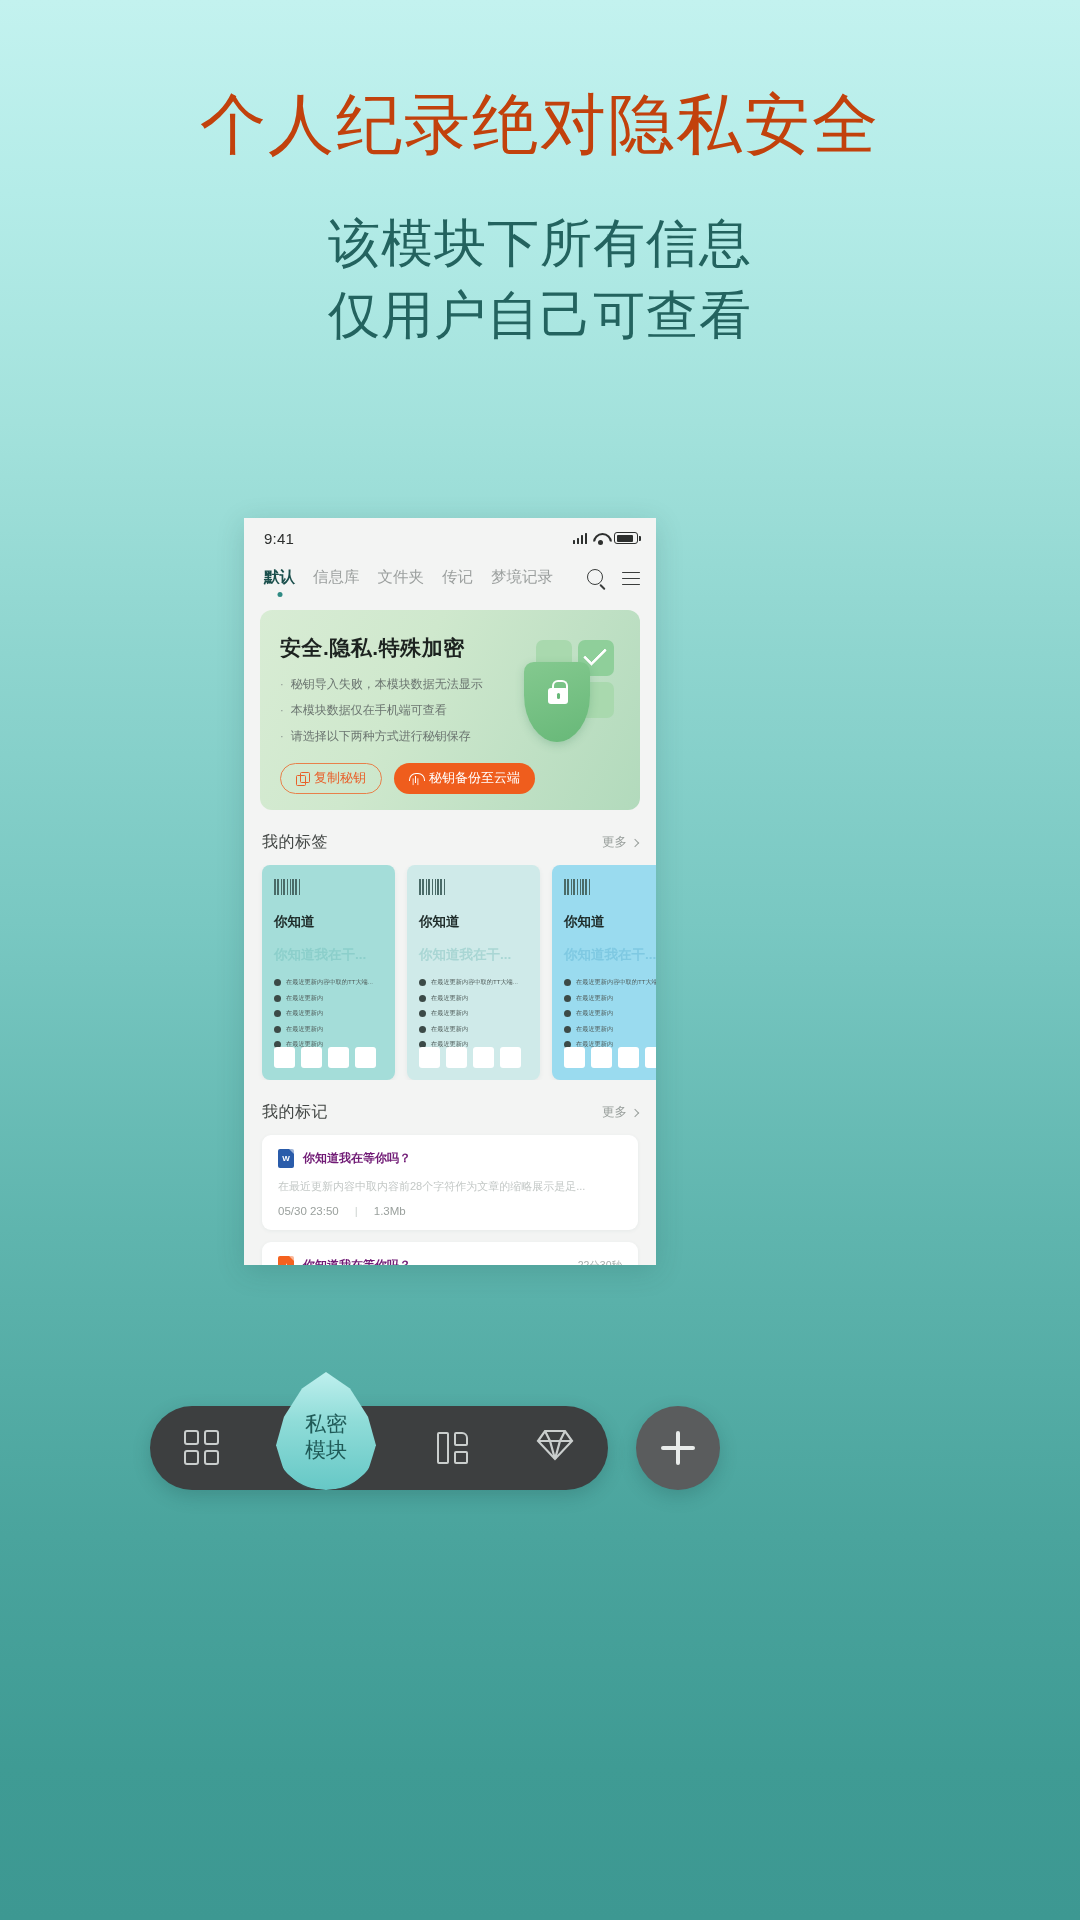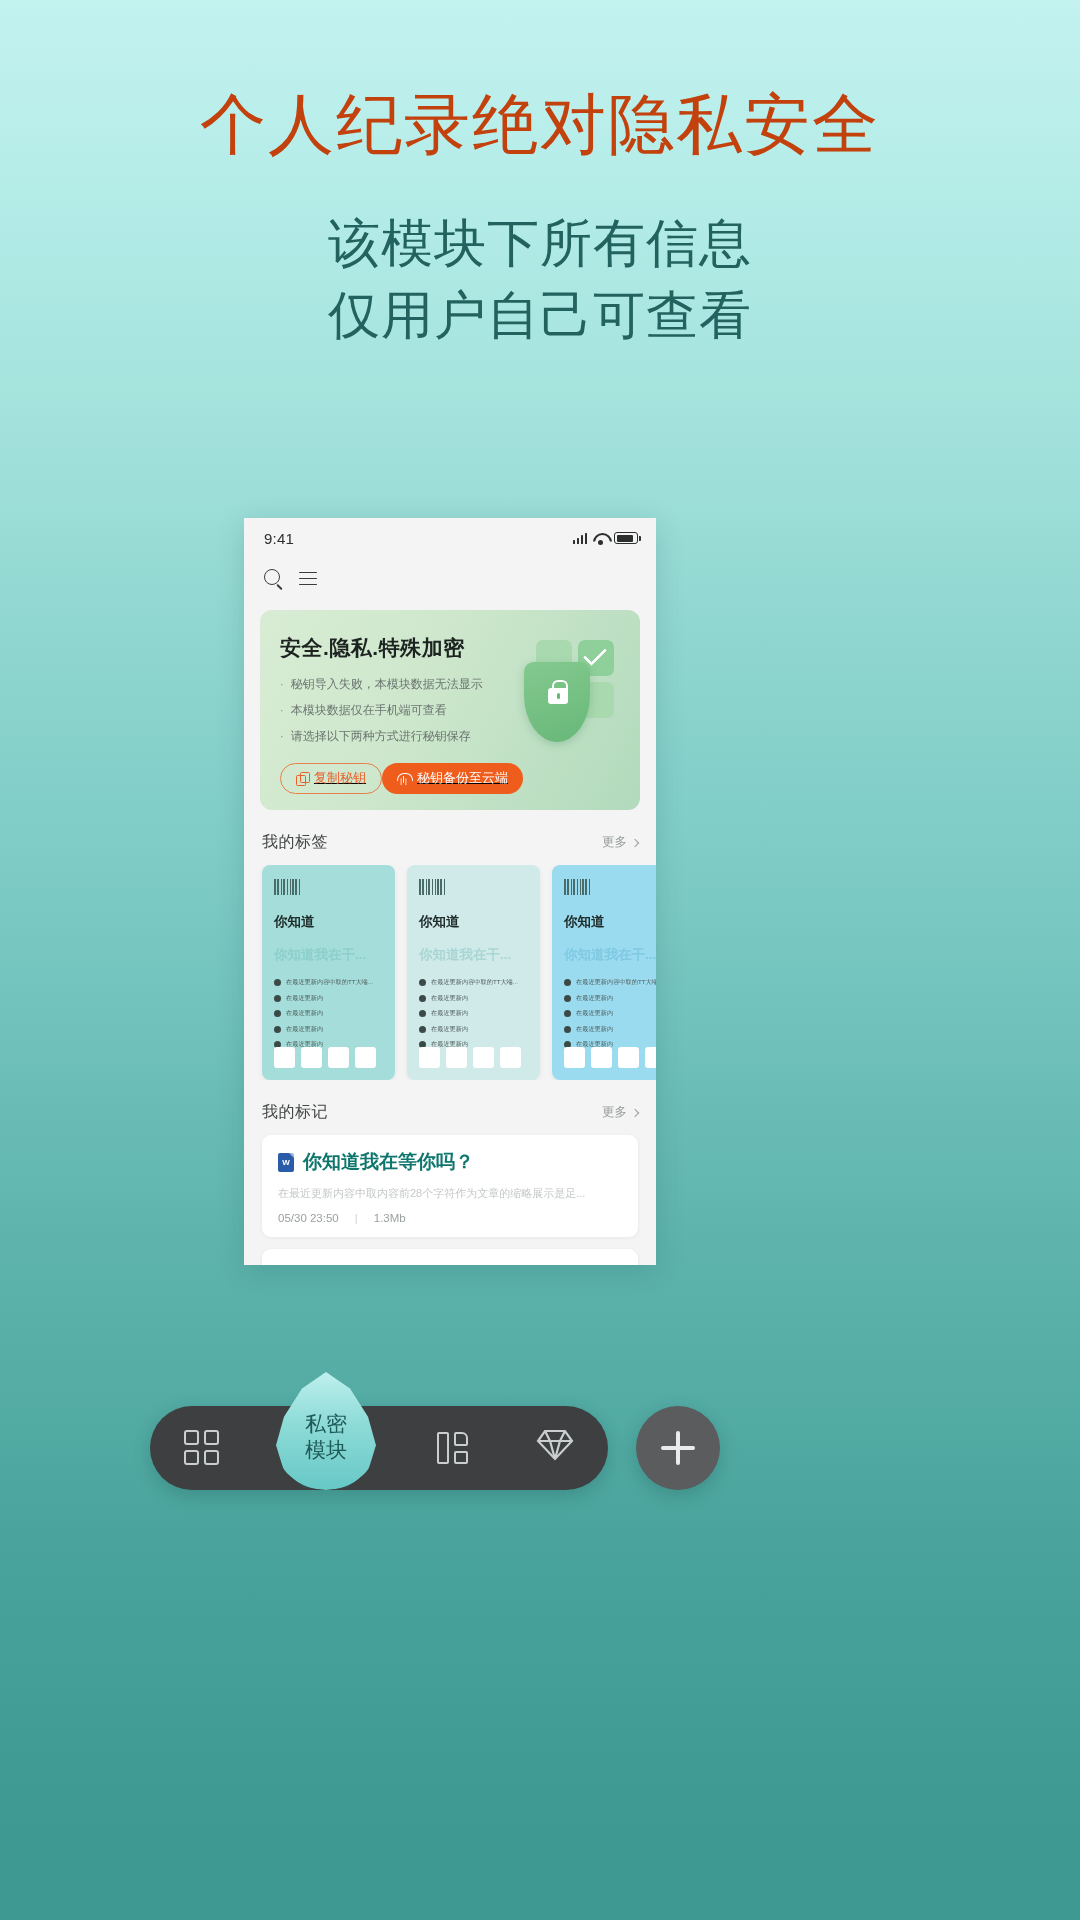--- a/index.html
+++ b/index.html
@@ -119,21 +119,21 @@
     overflow: hidden;
     padding: 24px 20px 0 20px;
   }
   .sec-title { font-size: 21px; color: #1d2320; font-weight: bold; letter-spacing: .5px; }
   .sec-list { margin-top: 16px; }
   .sec-li {
     font-size: 12px; color: #6b7570; line-height: 1.1;
     margin-bottom: 13px; display: flex; align-items: center; gap: 7px;
   }
   .sec-li .dot { font-size: 11px; color:#8a948f; line-height:1; }
-  .sec-btns { display: flex; margin-top: 19px; text-decoration: underline; }
+  .sec-btns { display: flex; gap: 12px; margin-top: 19px; }
   .btn {
     height: 31px; border-radius: 16px; display: flex; align-items: center;
     gap: 6px; padding: 0 15px; font-size: 13px; white-space: nowrap;
   }
   .btn-ghost { border: 1.3px solid #e8804a; color: #e8602a; background: transparent; }
   .btn-solid { background: #ef5d1d; color: #fff; }
   .ic-copy { width: 12px; height: 12px; position: relative; flex: none; }
   .ic-copy::before{content:"";position:absolute;left:0;top:2.5px;width:8px;height:9px;border:1.3px solid currentColor;border-radius:1.5px;}
   .ic-copy::after{content:"";position:absolute;left:3.5px;top:0;width:8px;height:9px;border:1.3px solid currentColor;border-radius:1.5px;background:transparent;}
   .ic-cloud { width: 14px; height: 12px; position: relative; flex:none;}
@@ -204,21 +204,21 @@
   .tag-chips{ position:absolute; left:12px; bottom:12px; display:flex; gap:6px;}
   .tag-chips i{ display:block; width:21px;height:21px;background:#fff;border-radius:3px;}
 
   
   .mark-item {
     margin: 0 18px 12px 18px; background:#fff; border-radius: 9px;
     padding: 14px 16px 13px 16px;
     box-shadow: 0 1px 4px rgba(30,80,78,0.06);
   }
   .mark-top { display:flex; align-items:center; gap:9px;}
-  .mark-title{ font-size:19px; color:#0f766e; font-weight:bold; flex:1;}
+  .mark-title{ font-size:12px; color:#701a75; font-weight:bold; flex:1;}
   .mark-dur{ font-size:10.5px; color:#a6acaa;}
   .fileicon{ width:16px;height:19px;border-radius:2px;position:relative;flex:none;
              display:flex;align-items:center;justify-content:center;
              font-size:8px;color:#fff;font-weight:bold;}
   .fileicon::after{content:"";position:absolute;right:0;top:0;
              border-width:0 5px 5px 0;border-style:solid;
              border-color: transparent rgba(255,255,255,.55) transparent transparent;}
   .mark-desc{ margin-top:12px; font-size:11px; color:#c3c8c6; line-height:1.2; white-space:nowrap; overflow:hidden;}
   .mark-meta{ margin-top:12px; font-size:11.5px; color:#9aa09d; display:flex; align-items:center; gap:16px;}
   .mark-meta .bar{ color:#cdd2d0; }
@@ -294,20 +294,27 @@
           <i></i>
         </span>
       <span class="wifi"></span>
       <span class="batt">
           <i></i>
         </span>
     </div>
   </div>
 
   <div class="tabbar">
+    <div class="tabs">
+      <div class="tab active">默认</div>
+      <div class="tab">信息库</div>
+      <div class="tab">文件夹</div>
+      <div class="tab">传记</div>
+      <div class="tab">梦境记录</div>
+    </div>
     <div class="tabbar-actions">
       <span class="ic-search"></span>
       <span class="ic-menu">
           <i></i>
           <i></i>
           <i></i>
         </span>
     </div>
   </div>
 

